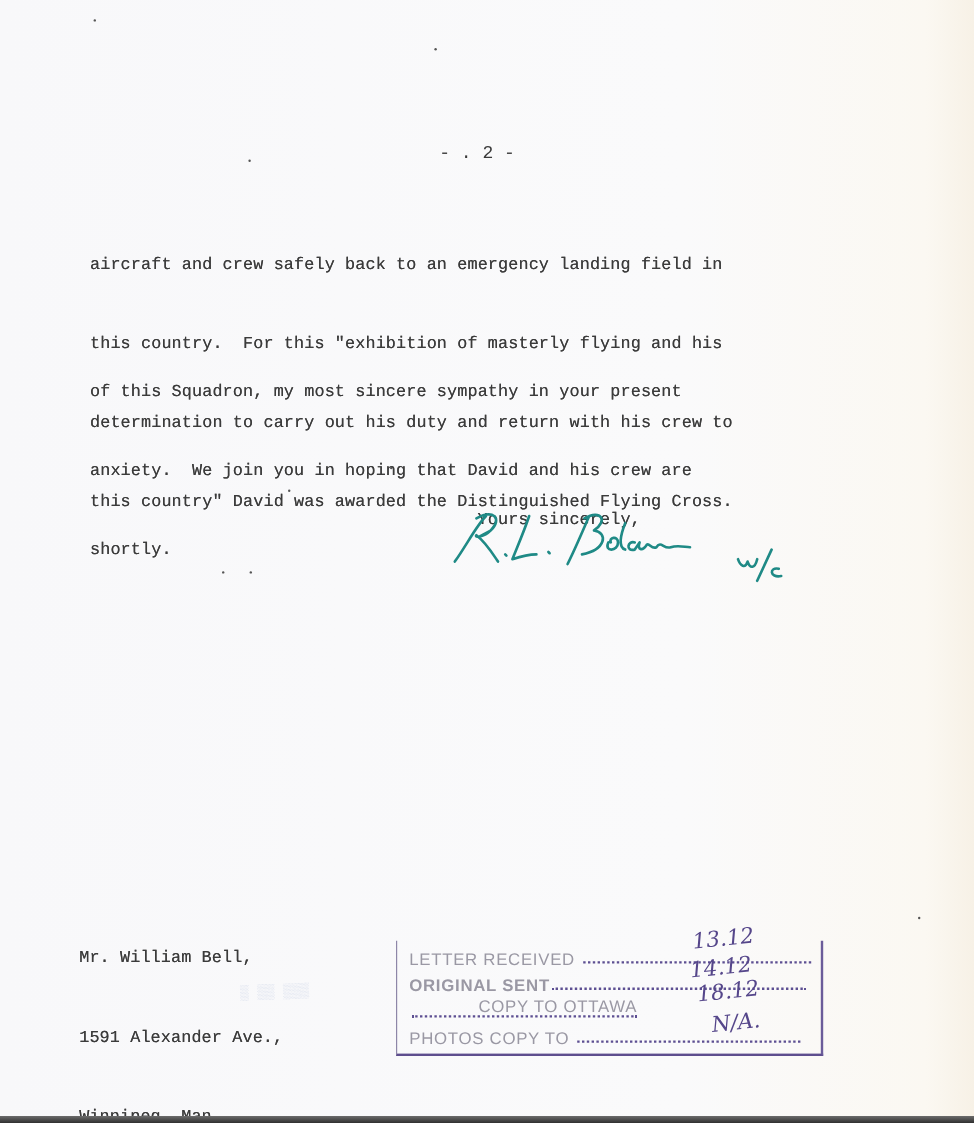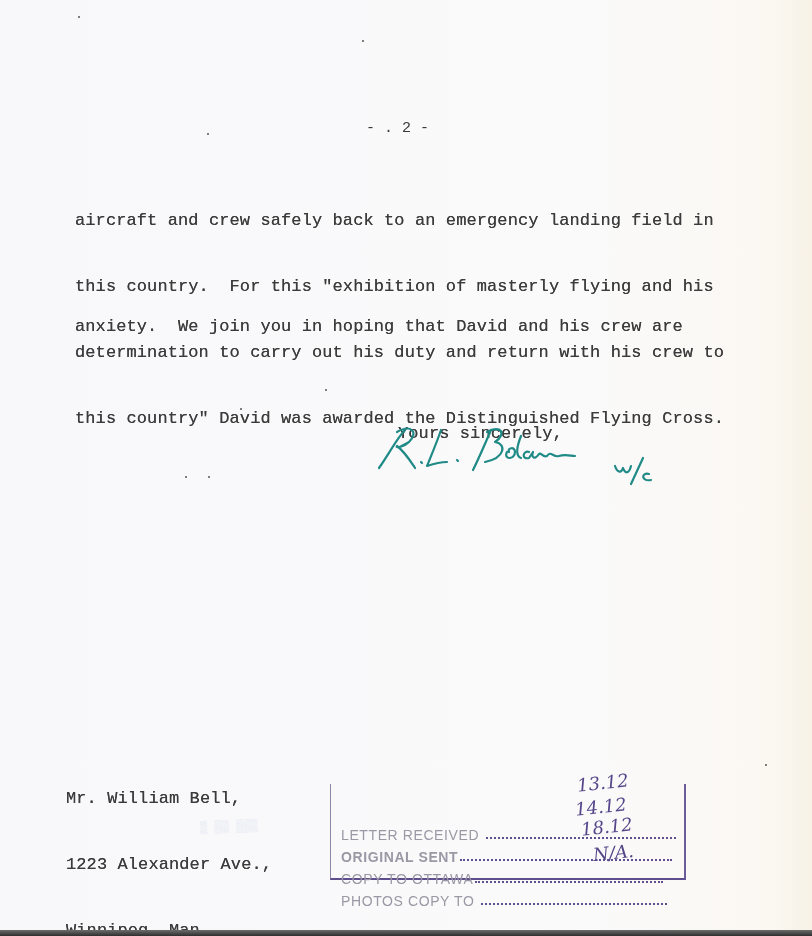--- a/index.html
+++ b/index.html
@@ -24,21 +24,21 @@
     }
     .bottom-edge {
       position: absolute;
       left: 0; top: 930px;
       width: 812px;
       height: 6px;
       background: linear-gradient(180deg, #6c6c6c, #2e2e2e);
     }
     .typed {
       position: absolute;
-      font-size: 17px;
+      font-size: 14px;
       line-height: 22px;
       letter-spacing: 0.1px;
       color: #3b3b3b;
       white-space: pre;
       text-shadow: 0 0 0.4px #555;
     }
     .page-number {
       position: absolute;
       left: 366px;
       top: 120px;
@@ -74,21 +74,20 @@
     .stamp-row {
       position: absolute;
       left: 10px;
       height: 21px;
       display: flex;
       align-items: flex-end;
       font-family: "Liberation Sans", "DejaVu Sans", sans-serif;
       font-size: 14px;
       letter-spacing: 0.6px;
       color: #9a98a4;
-      margin-top: 36px;
     }
     .stamp-label { white-space: pre; }
     .stamp-dots {
       flex: 0 0 auto;
       border-bottom: 2px dotted #5d4f92;
       height: 0;
       margin-bottom: 4px;
       margin-left: 2px;
     }
     .stamp-value {
@@ -124,21 +123,23 @@
   <div class="page-number">- . 2 -</div>
 
   <div class="typed para1">
     <div>aircraft and crew safely back to an emergency landing field in</div>
     <div>this country.  For this "exhibition of masterly flying and his</div>
     <div>determination to carry out his duty and return with his crew to</div>
     <div>this country" David was awarded the Distinguished Flying Cross.</div>
   </div>
 
   <div class="typed para2">
+    <div>of this Squadron, my most sincere sympathy in your present</div>
     <div>anxiety.  We join you in hoping that David and his crew are</div>
+    <div>shortly.</div>
   </div>
 
   <div class="typed closing">Yours sincerely,</div>
 
   <div class="signature">
     <svg viewBox="0 0 310 70">
       <g fill="none" stroke="#1f8a86" stroke-width="2.2" stroke-linecap="round" stroke-linejoin="round">
 
         <path d="M4 46 C 14 32, 22 16, 30 8 M 22 10 C 36 2, 44 10, 34 20 C 28 26, 20 26, 22 24 C 30 30, 36 40, 40 46"></path>
 
@@ -156,35 +157,35 @@
         <path d="M268 36 L 256 62"></path>
         <path d="M274 52 C 266 50, 266 60, 276 58"></path>
       </g>
     </svg>
   </div>
 
   <div class="ghost-mark">▒ ▒▒ ▒▒▒</div>
 
   <div class="typed address">
     <div>Mr. William Bell,</div>
-    <div>1223 Alexander Ave.,</div>
+    <div>1591 Alexander Ave.,</div>
     <div>Winnipeg, Man.,</div>
     
   </div>
 
   <div class="stamp">
     <div class="stamp-row" style="top:2px;">
       <span class="stamp-label">LETTER RECEIVED </span>
       <span class="stamp-dots" style="width:190px;"></span>
     </div>
     <div class="stamp-row" style="top:24px;font-weight:bold;">
       <span class="stamp-label">ORIGINAL SENT</span>
       <span class="stamp-dots" style="width:212px;"></span>
     </div>
-    <div class="stamp-row" style="top:46px;">
+    <div class="stamp-row" style="top:46px;flex-direction:column;">
       <span class="stamp-label">COPY TO OTTAWA</span>
       <span class="stamp-dots" style="width:188px;"></span>
     </div>
     <div class="stamp-row" style="top:68px;">
       <span class="stamp-label">PHOTOS COPY TO </span>
       <span class="stamp-dots" style="width:186px;"></span>
     </div>
 
     <span class="stamp-value" style="left:246px; top:-12px;">13.12</span>
     <span class="stamp-value" style="left:244px; top:12px;">14.12</span>

